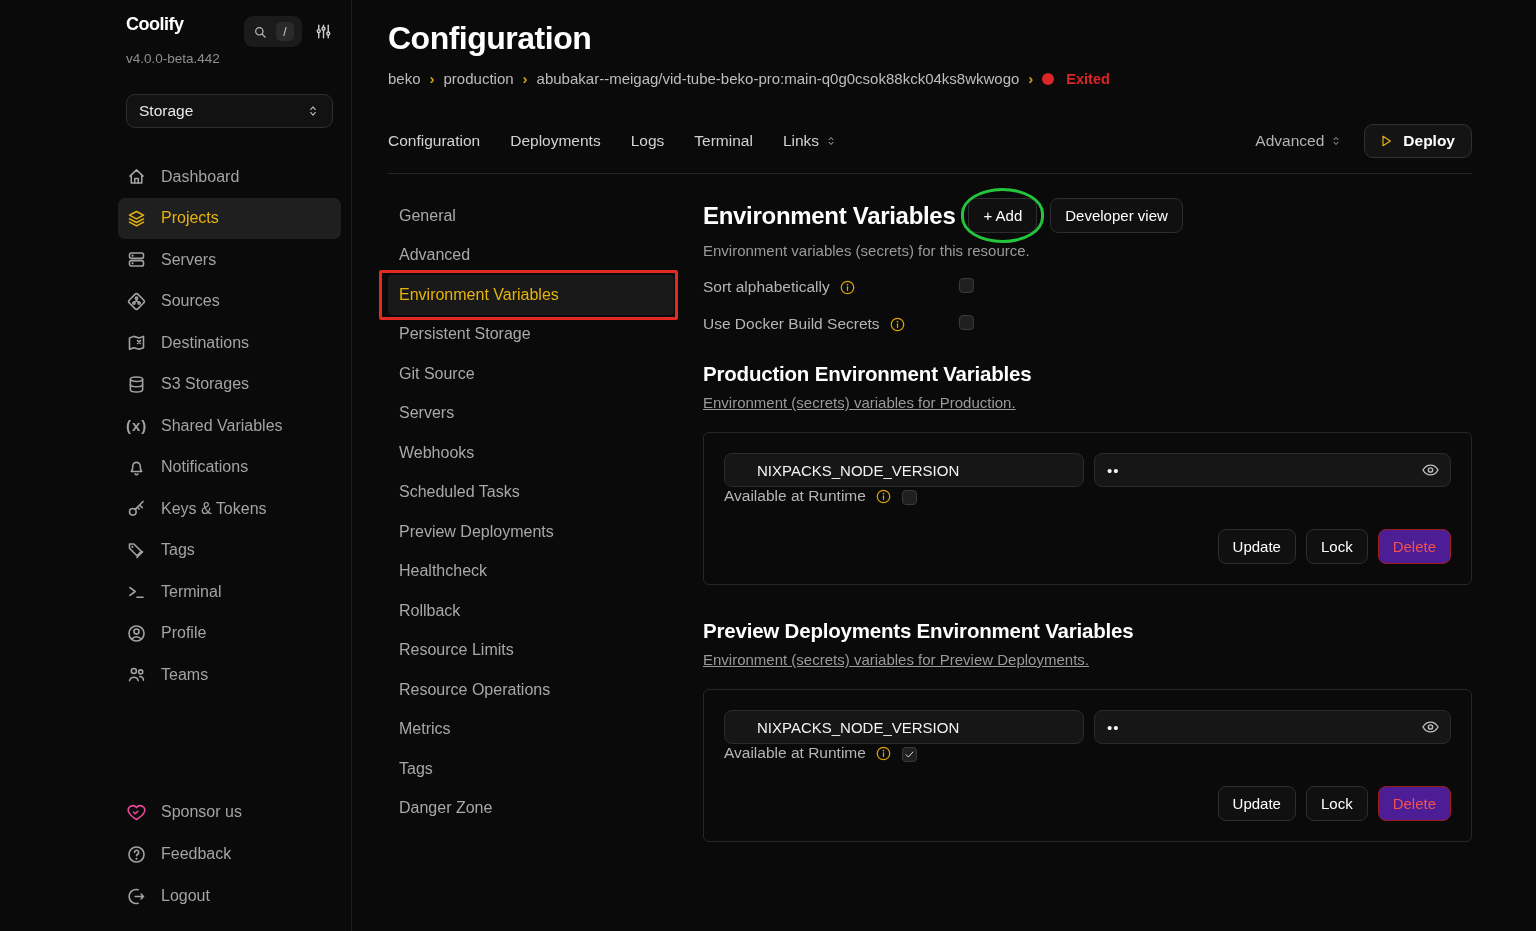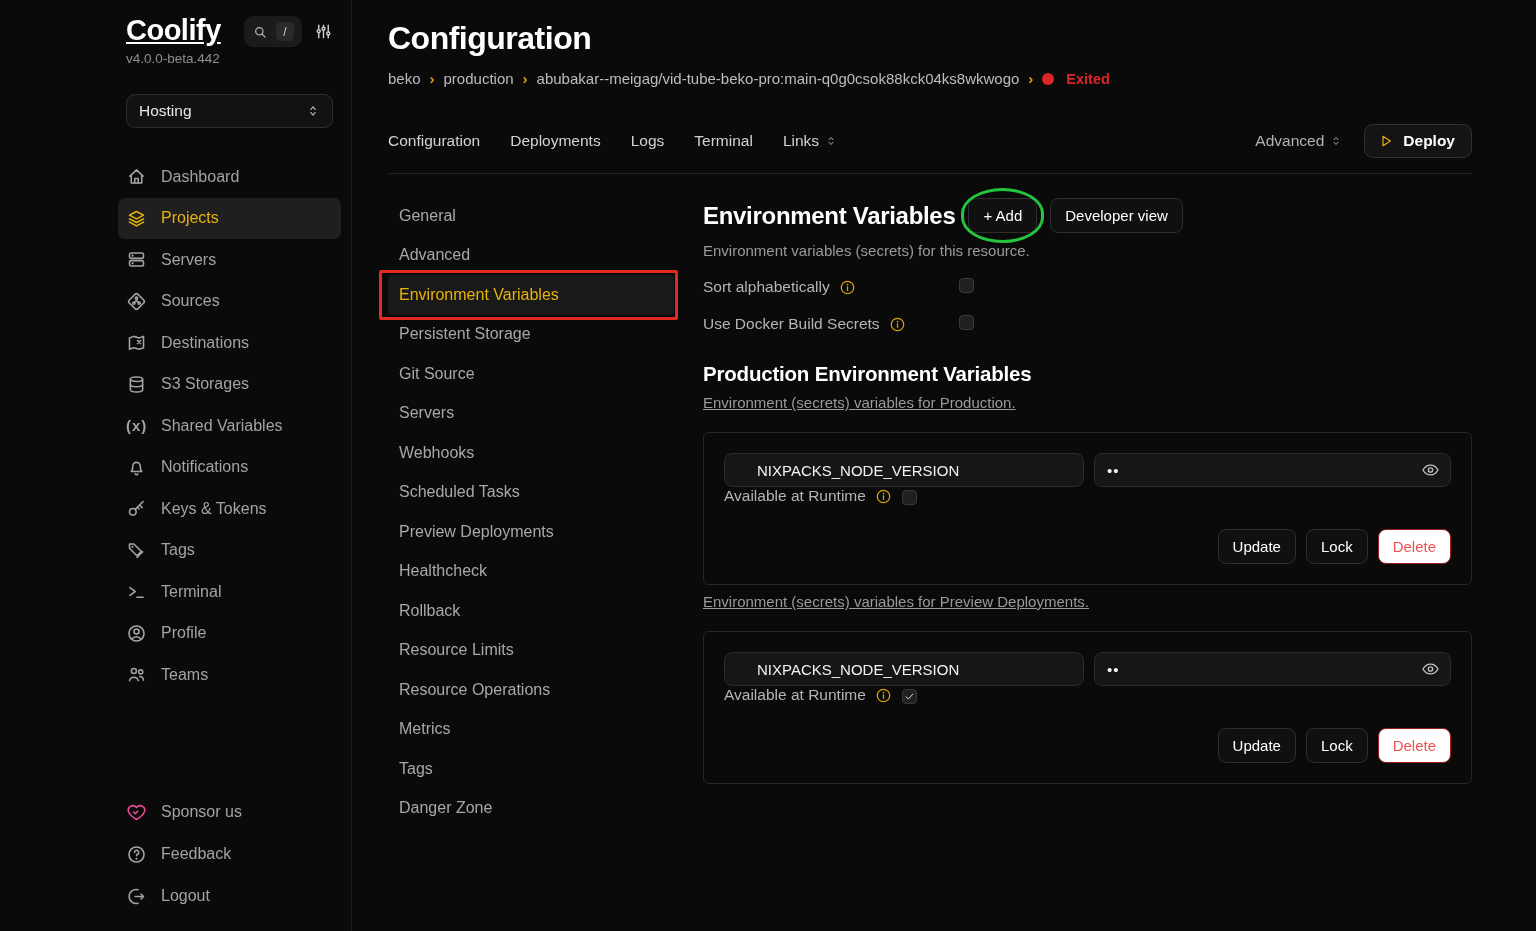--- a/index.html
+++ b/index.html
@@ -14,21 +14,21 @@
 
   
   .sidebar {
     width:352px; flex-shrink:0; height:100%;
     border-right:1px solid #1d1d1d;
     background:#0a0a0a;
     padding:14px 18px 14px 126px;
     display:flex; flex-direction:column;
   }
   .brand-row { display:flex; align-items:flex-start; justify-content:space-between; }
-  .brand-title { font-size:29px; font-weight:700; letter-spacing:-.5px;text-decoration:underline; }
+  .brand-title { font-size:18px; font-weight:700; letter-spacing:-.5px; }
   .brand-right { display:flex; align-items:center; gap:12px; margin-top:2px; }
   .search-pill {
     display:flex; align-items:center; gap:8px;
     background:#1b1b1b; border-radius:9px; padding:6px 8px; cursor:pointer;
     color:#b9b9b9;
   }
   .slash-key {
     background:#2a2a2a; color:#cfcfcf; border-radius:5px;
     width:18px; height:19px; font-size:12px;
     display:flex; align-items:center; justify-content:center;
@@ -144,21 +144,21 @@
   .value-wrap { flex:1; position:relative; }
   .value-input { width:100%; padding-right:42px; letter-spacing:1px; }
   .eye-btn {
     position:absolute; right:11px; top:50%; transform:translateY(-50%);
     color:#bdbdbd; cursor:pointer; background:none; border:none; padding:0;
   }
   .runtime-row { display:flex; align-items:flex-end; gap:10px; }
   .runtime-label { display:flex; align-items:center; gap:9px; color:#b5b5b5; font-size:15.5px; }
   .card-actions { display:flex; justify-content:flex-end; gap:10px; margin-top:24px; }
   .btn-danger {
-    background:#ffffff; border:1px solid #9b1c1c; border-radius:8px;
+    background:#4c1d95; border:1px solid #9b1c1c; border-radius:8px;
     color:#f05252; font-size:15px; padding:8px 14px; cursor:pointer;
     font-family:"Liberation Sans", sans-serif;
   }
 </style>
 </head>
 <body>
 
 <aside class="sidebar">
   <div class="brand-row">
     <div class="brand-title">Coolify</div>
@@ -176,21 +176,21 @@
             <circle cx="6" cy="11.5" r="1.9"></circle>
             <circle cx="12" cy="8.5" r="1.9"></circle>
             <circle cx="18" cy="14.5" r="1.9"></circle>
           </svg>
       </span>
     </div>
   </div>
   <div class="version">v4.0.0-beta.442</div>
 
   <div class="team-select">
-    <span>Hosting</span>
+    <span>Storage</span>
     <svg class="ic ud" width="14" height="14" viewBox="0 0 24 24" stroke-width="2.4">
         <path d="M8 9.5L12 5l4 4.5M8 14.5L12 19l4-4.5"></path>
       </svg>
   </div>
 
   <nav class="nav">
     <div class="nav-item">
       <svg class="ic nico" width="21" height="21" viewBox="0 0 24 24">
           <path d="M4.5 11.5L12 4.5l7.5 7M6 10.2V19.5h12v-9.3"></path>
           <path d="M10 19.5v-5.2h4v5.2"></path>
@@ -453,20 +453,21 @@
             
           </span>
         </div>
         <div class="card-actions">
           <button class="btn-outline">Update</button>
           <button class="btn-outline">Lock</button>
           <button class="btn-danger">Delete</button>
         </div>
       </div>
 
+      <h3 class="section-title second">Preview Deployments Environment Variables</h3>
       <p class="section-desc">Environment (secrets) variables for Preview Deployments.</p>
 
       <div class="var-card">
         <div class="var-inputs">
           <input class="txt-input name-input" type="text" value="NIXPACKS_NODE_VERSION" style="">
           <span class="value-wrap">
             <input class="txt-input value-input" type="text" value="••" style="">
             <button class="eye-btn">
               <svg class="ic" width="19" height="19" viewBox="0 0 24 24">
                   <path d="M2.5 12S6 5.8 12 5.8 21.5 12 21.5 12 18 18.2 12 18.2 2.5 12 2.5 12z"></path>

